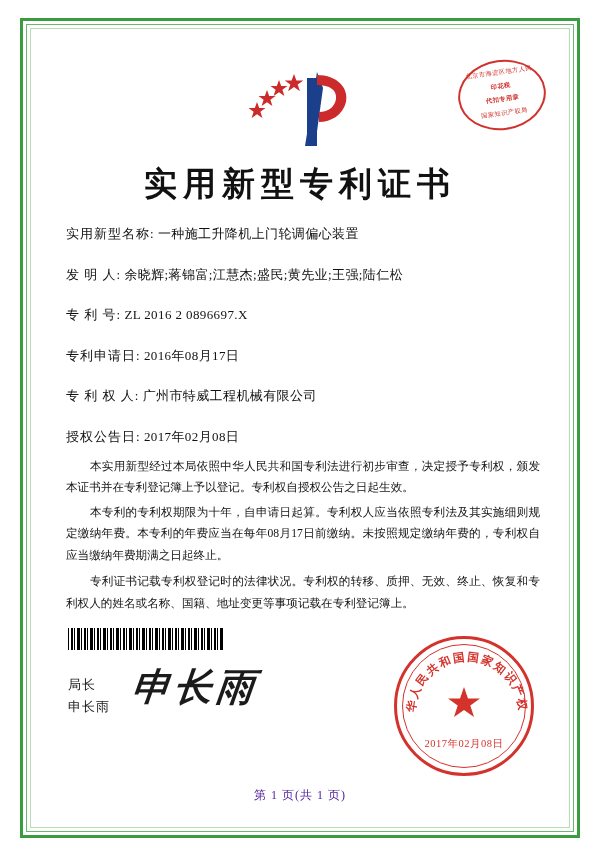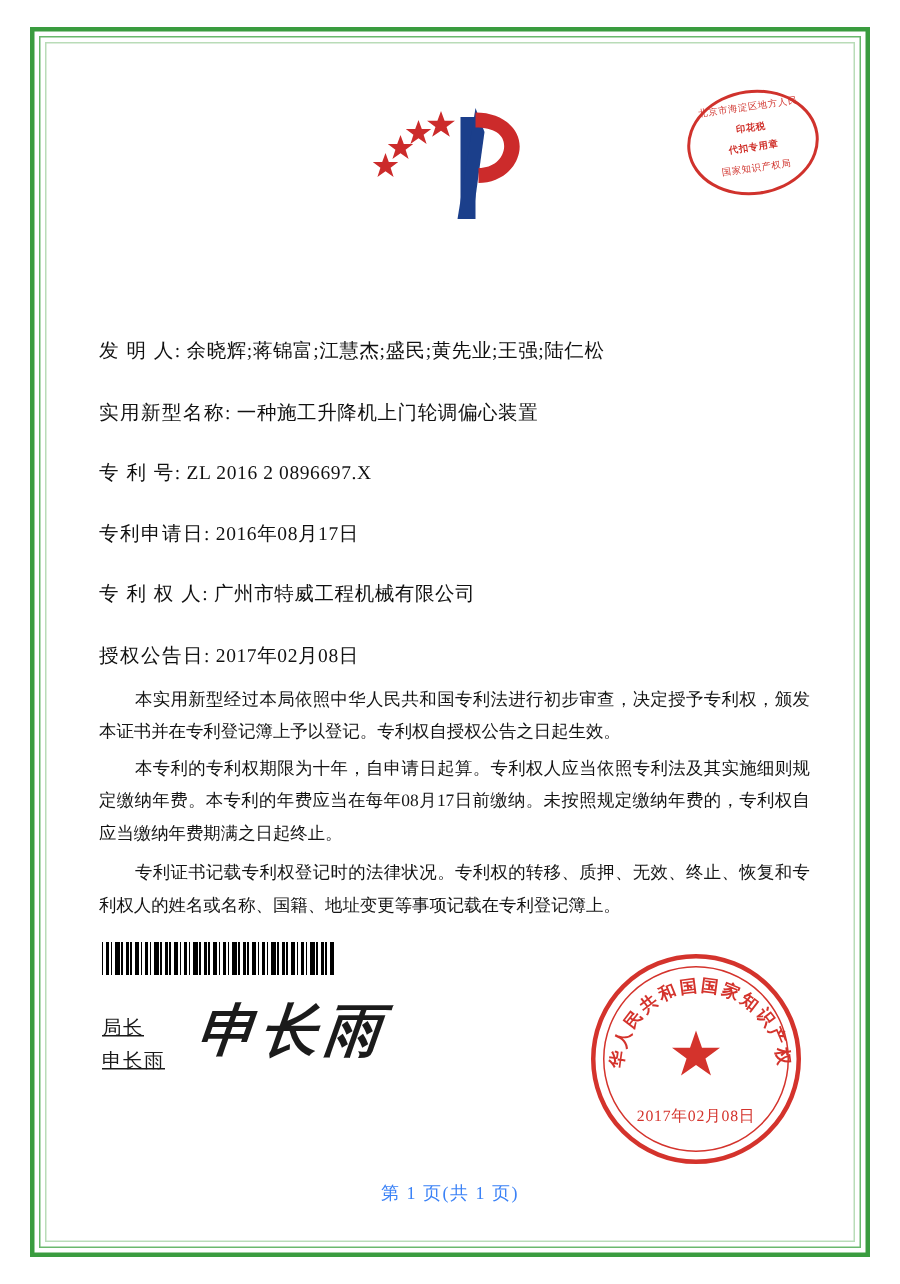--- a/index.html
+++ b/index.html
@@ -187,21 +187,20 @@
   }
 
   
   .sig-block {
     position: absolute;
     left: 24px;
     top: 630px;
     font-size: 13px;
     line-height: 1.7;
     letter-spacing: 1px;
-    text-decoration: underline;
   }
   .sig-script {
     position: absolute;
     left: 88px;
     top: 618px;
     font-size: 38px;
     font-family: "Liberation Serif", "DejaVu Serif", serif;
     font-style: italic;
     font-weight: bold;
     color: #1b1b1b;
@@ -262,21 +261,21 @@
 
   
   .page-footer {
     position: absolute;
     left: 0;
     right: 0;
     bottom: 8px;
     text-align: center;
     font-size: 12px;
     letter-spacing: 1px;
-    color: #3b82f6;
+    color: #4c1d95;
   }
 </style>
 </head>
 <body>
 
 <div class="certificate">
 
   <div class="border-outer"></div>
   <div class="border-inner"></div>
   <div class="border-hair"></div>
@@ -299,29 +298,30 @@
       </svg>
     </div>
 
     <div class="stamp-oval">
       <div class="so-line so-l1">北京市海淀区地方人民</div>
       <div class="so-line so-l2">印花税</div>
       <div class="so-line so-l3">代扣专用章</div>
       <div class="so-line so-l4">国家知识产权局</div>
     </div>
 
+    <div class="main-title">实用新型专利证书</div>
 
     <div class="fields">
+      <div class="field-row">
+        <span class="field-label">实用新型名称:</span>
+        <span class="field-value">一种施工升降机上门轮调偏心装置</span>
+      </div>
       <div class="field-row">
         <span class="field-label">发 明 人:</span>
         <span class="field-value">余晓辉;蒋锦富;江慧杰;盛民;黄先业;王强;陆仁松</span>
-      </div>
-      <div class="field-row">
-        <span class="field-label">实用新型名称:</span>
-        <span class="field-value">一种施工升降机上门轮调偏心装置</span>
       </div>
       <div class="field-row">
         <span class="field-label">专 利 号:</span>
         <span class="field-value">ZL 2016 2 0896697.X</span>
       </div>
       <div class="field-row">
         <span class="field-label">专利申请日:</span>
         <span class="field-value">2016年08月17日</span>
       </div>
       <div class="field-row">

